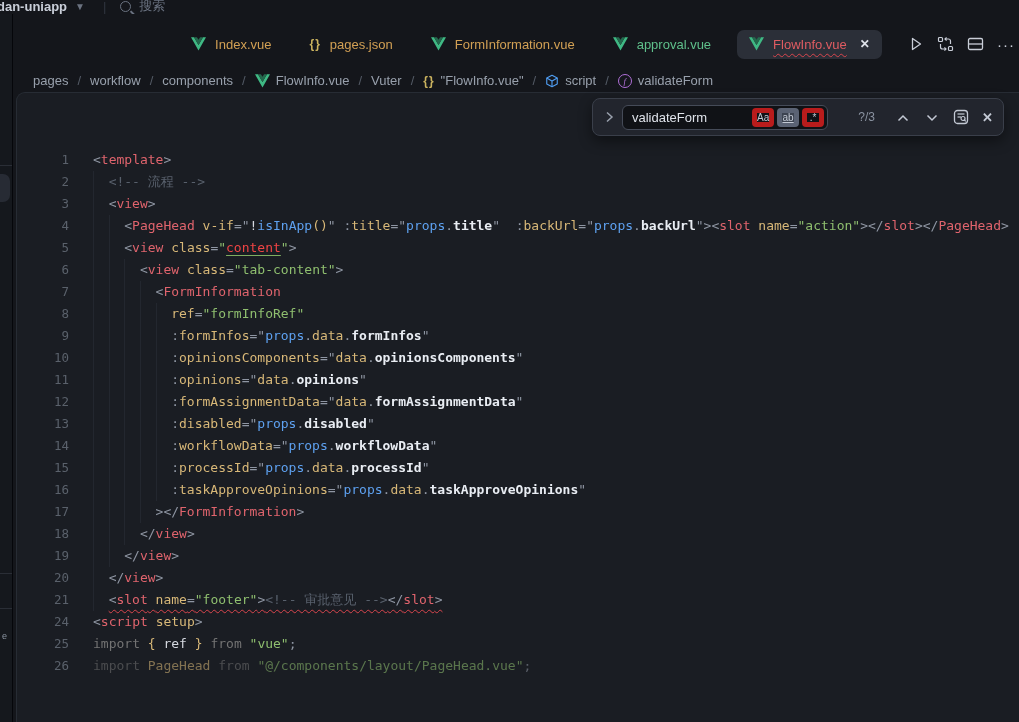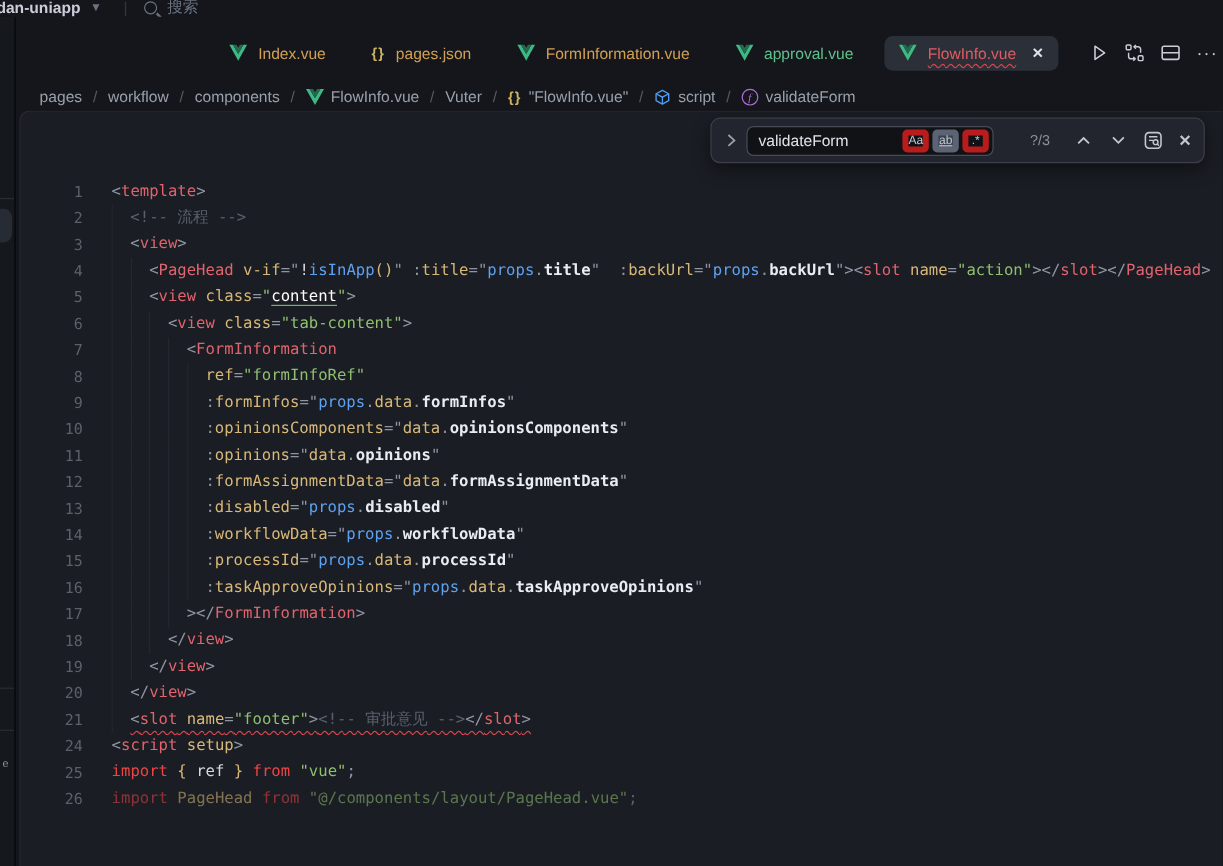--- a/index.html
+++ b/index.html
@@ -63,24 +63,24 @@
   .code { position:absolute; top:56px; left:10px; right:0; font-family:"DejaVu Sans Mono", monospace; font-size:13px; }
   .code-line { display:flex; height:22px; line-height:22px; white-space:pre; }
   .ln { width:42px; text-align:right; color:#5a616b; flex:none; margin-right:24px; font-size:12.5px; }
   .lt { flex:1; }
   .ind, .ind .g { display:inline-block; height:22px; vertical-align:top; }
   .ind .g { width:2ch; border-left:1px solid #23272f; }
   .tk-p { color:#8f96a3; }
   .tk-t { color:#e0646d; }
   .tk-a { color:#d8b878; }
   .tk-s { color:#8fbf6f; }
-  .tk-su { color:#ffffff; text-decoration:underline; text-decoration-color:#7fae60; text-underline-offset:3px; }
+  .tk-su { color:#ef4444; text-decoration:underline; text-decoration-color:#7fae60; text-underline-offset:3px; }
   .tk-b { color:#5ea1f0; }
   .tk-m { color:#e9edf3; font-weight:bold; }
-  .tk-k { color:#ef4444; }
+  .tk-k { color:#737373; }
   .tk-c { color:#58606c; }
   .tk-d { color:#d5d9e0; }
   .sq { text-decoration:underline wavy #d8454d; text-decoration-thickness:1px; text-underline-offset:5px; }
   .dim { opacity:.55; }
 </style>
 </head>
 <body>
 
 <div class="screen">
 

